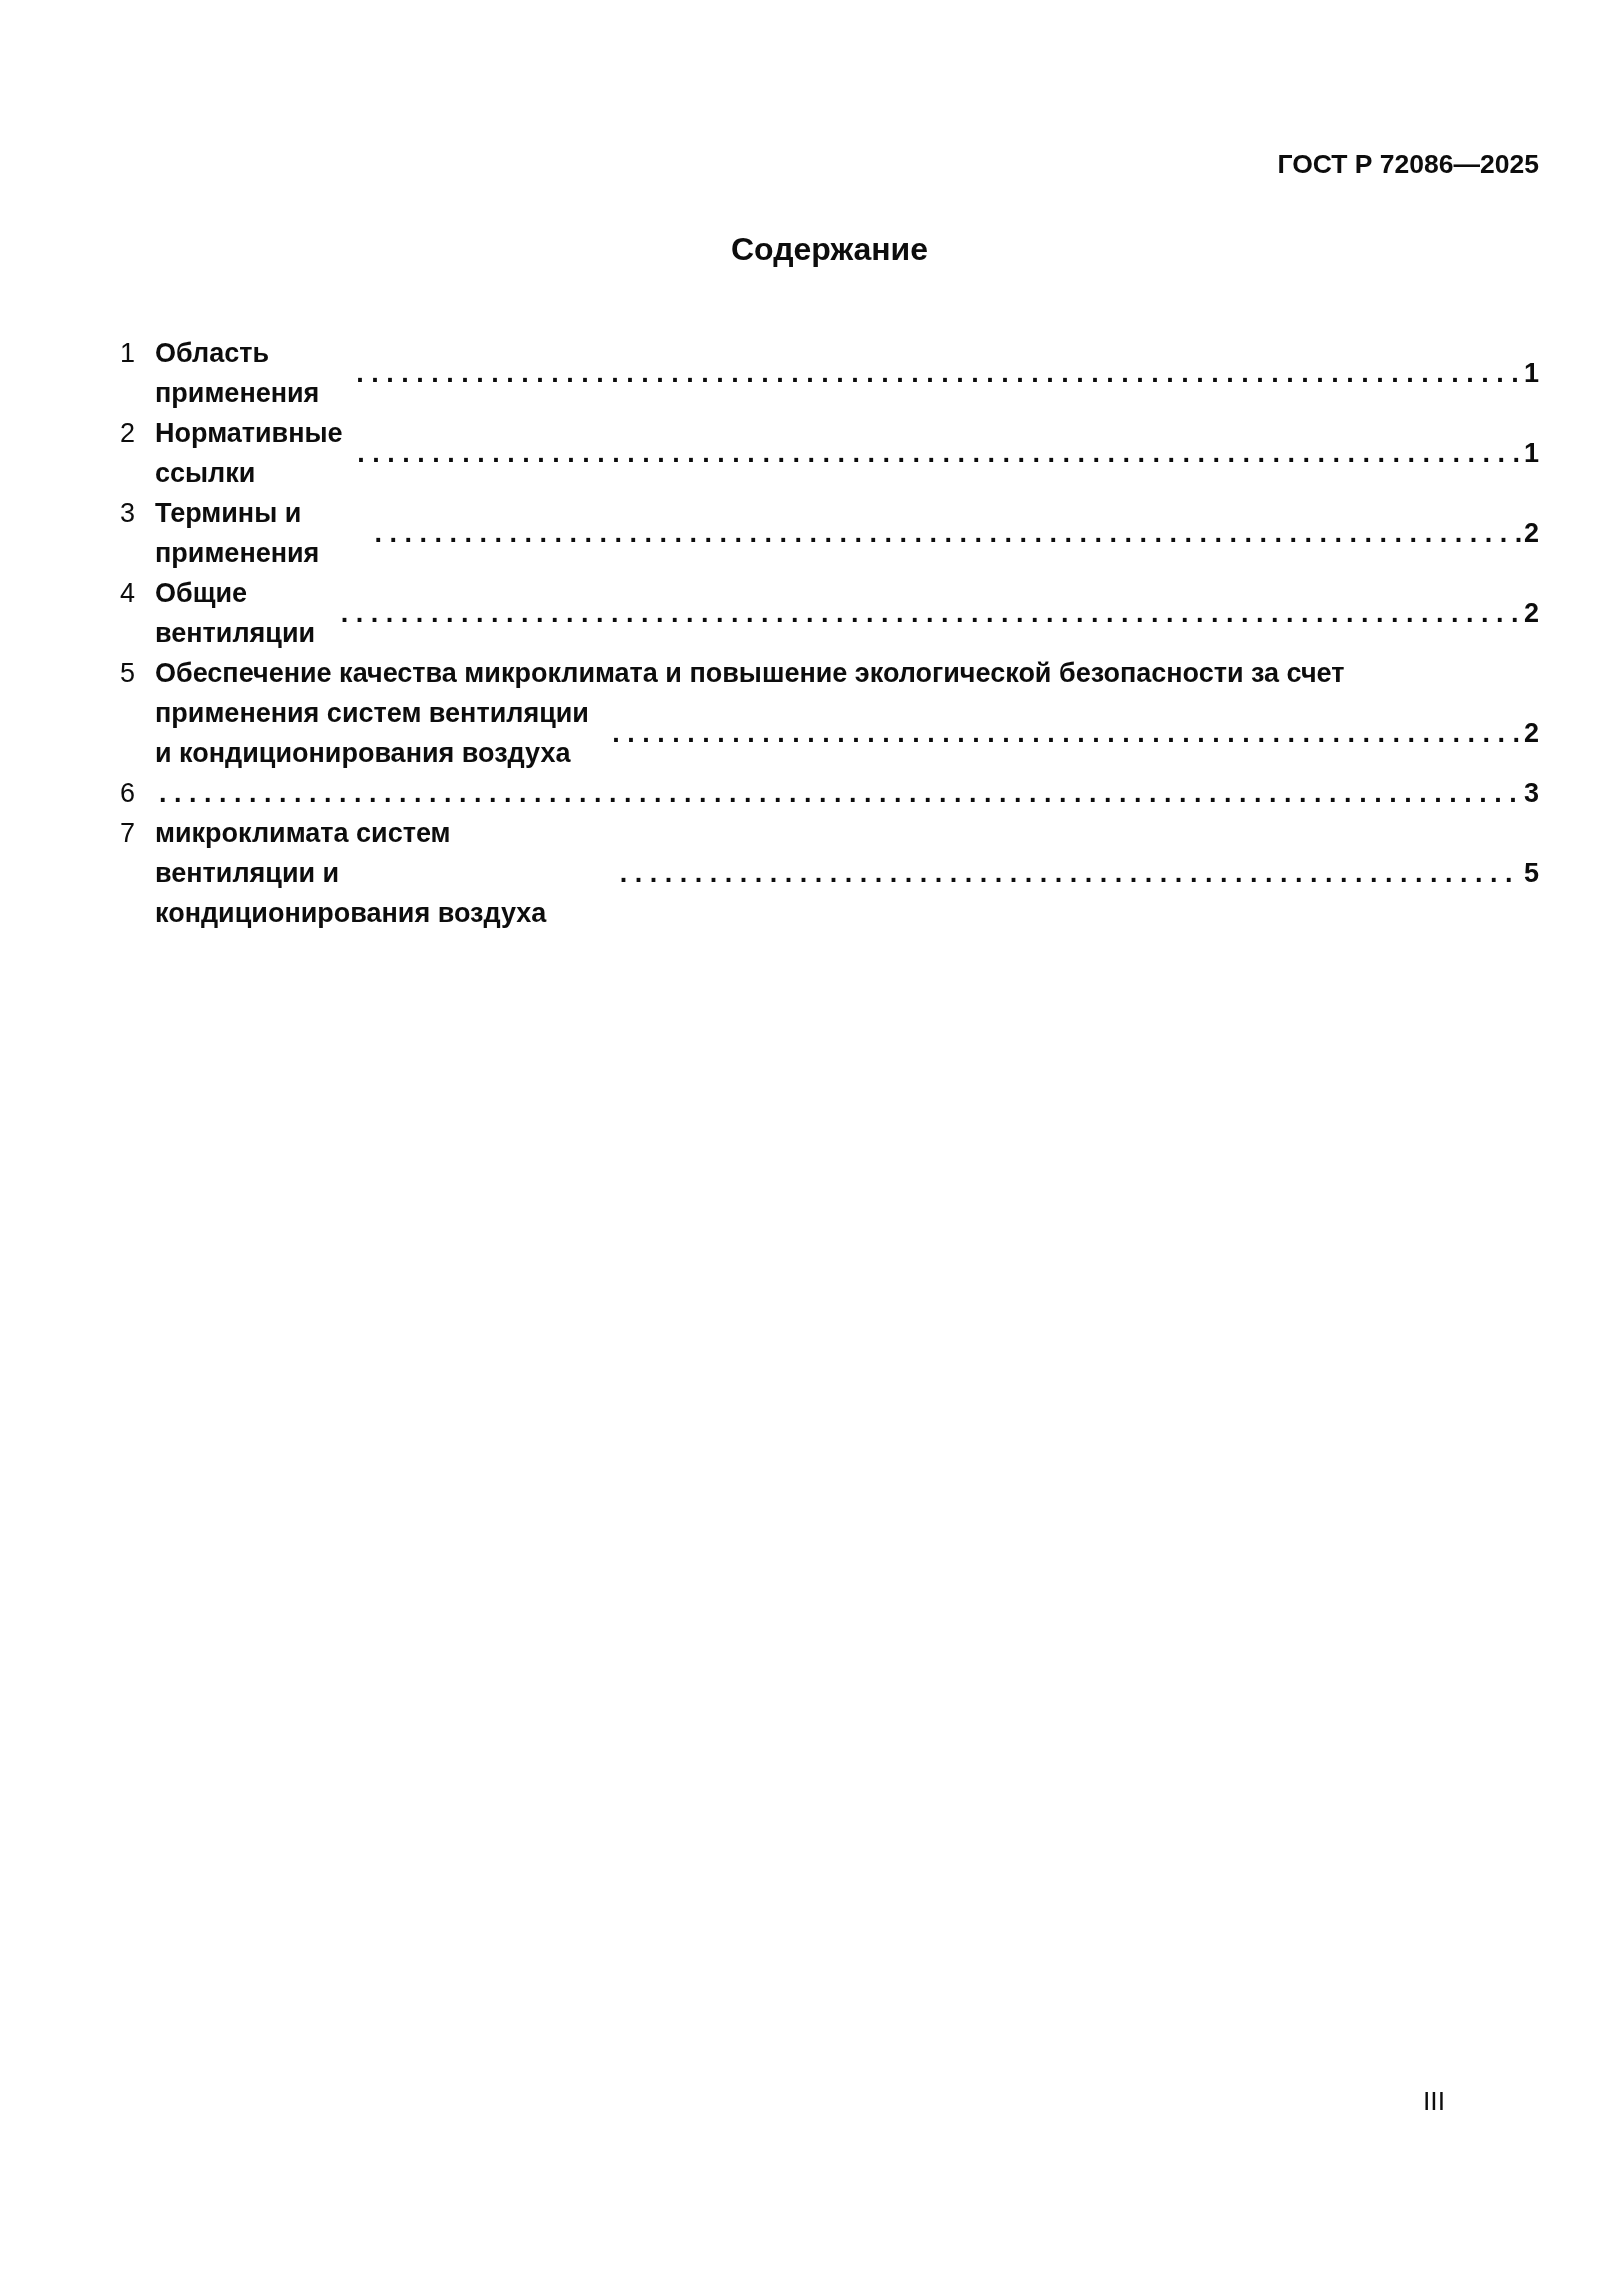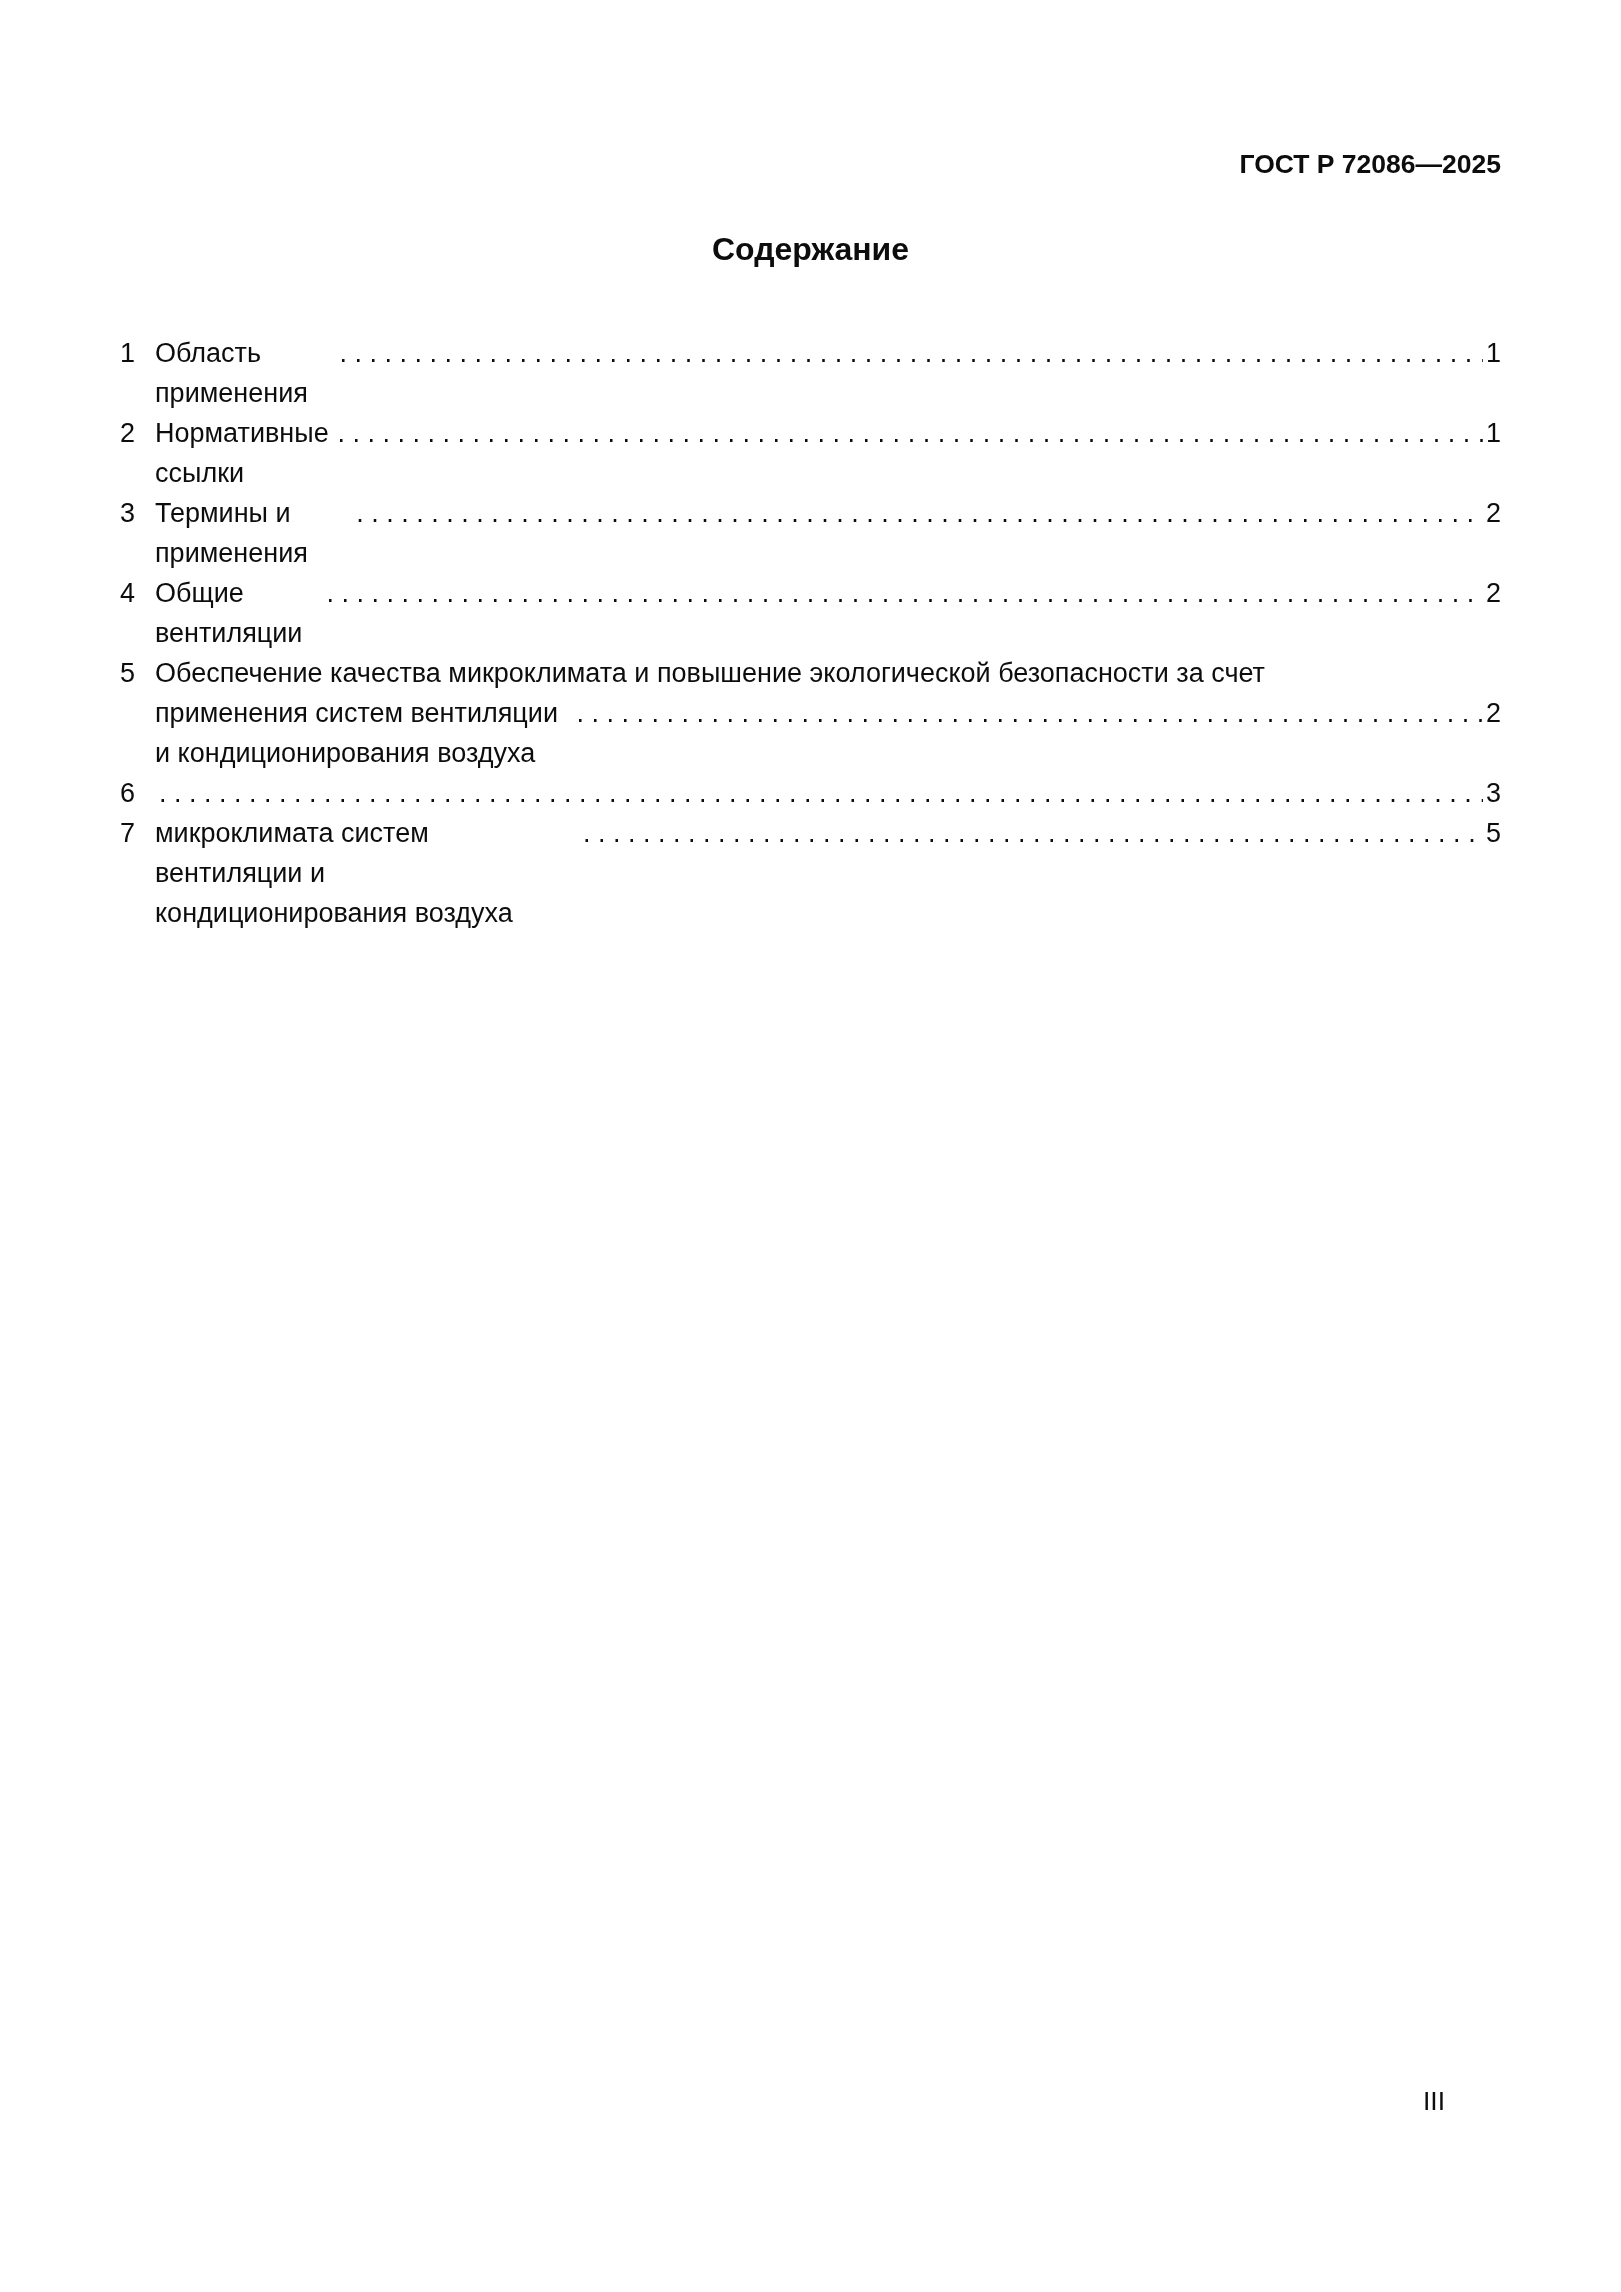--- a/index.html
+++ b/index.html
@@ -8,21 +8,21 @@
     width: 1621px;
     height: 2293px;
     position: relative;
     font-family: "Liberation Sans", sans-serif;
     color: #0d0d0d;
     overflow: hidden;
   }
   .page {
     position: absolute;
     inset: 0;
-    padding: 149px 120px 0 120px;
+    padding: 149px 82px 0 120px;
     background: #ffffff;
   }
   .doc-header {
     text-align: right;
     font-weight: bold;
     font-size: 26.5px;
     line-height: 31px;
   }
   .doc-title {
     text-align: center;
@@ -43,22 +43,23 @@
     flex: 0 0 auto;
     width: 35px;
     line-height: 40px;
   }
   .toc-body {
     flex: 1 1 auto;
     min-width: 0;
   }
   .toc-line {
     display: flex;
-    align-items: flex-start;
+    align-items: center;
     line-height: 40px;
+    font-weight: bold;
   }
   .toc-text {
     flex: 0 1 auto;
     white-space: pre-wrap;
   }
   .leader {
     flex: 1 1 auto;
     min-width: 13.7px;
     overflow: hidden;
     white-space: nowrap;

